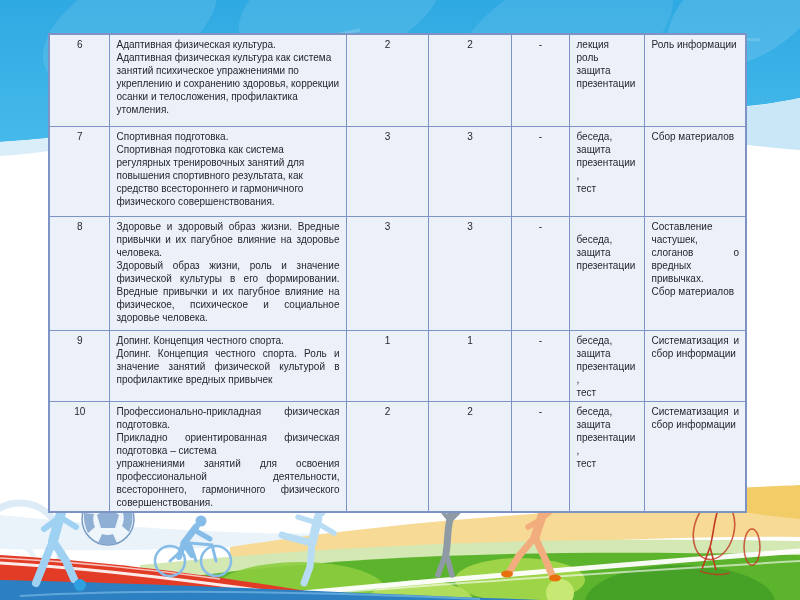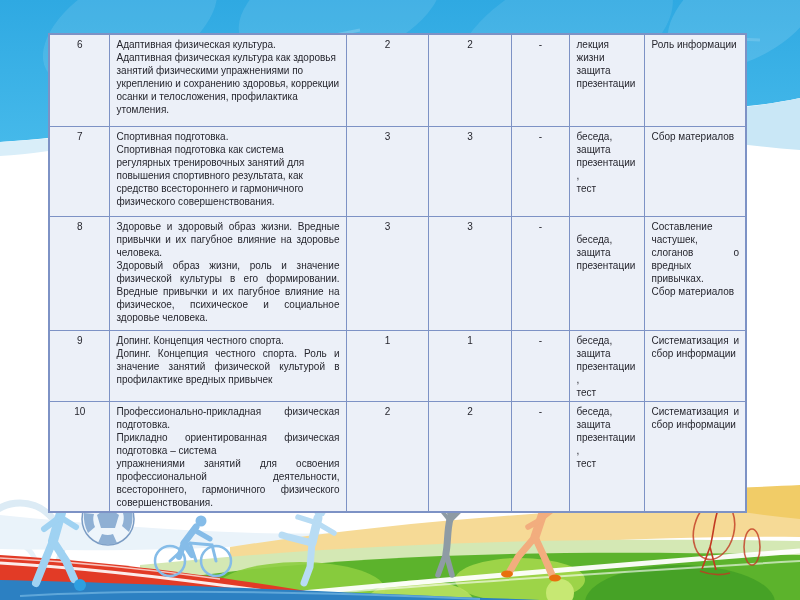--- a/index.html
+++ b/index.html
@@ -163,26 +163,26 @@
         <col style="width:82px">
       <col style="width:83px">
         <col style="width:58px">
         <col style="width:75px">
         <col style="width:102px">
     </colgroup>
     <tbody>
       <tr class="h0">
         <td class="numcell">6</td>
         <td class="l">Адаптивная физическая культура.
-Адаптивная физическая культура как здоровья занятий физическими упражнениями по укреплению и сохранению здоровья, коррекции осанки и телосложения, профилактика утомления.</td>
+Адаптивная физическая культура как система занятий психическое упражнениями по укреплению и сохранению здоровья, коррекции осанки и телосложения, профилактика утомления.</td>
         <td class="c">2</td>
         <td class="c">2</td>
         <td class="c">-</td>
         <td class="l">лекция
-жизни
+роль
 защита
 презентации</td>
         <td class="l">Роль информации</td>
       </tr>
       <tr class="h1">
         <td class="numcell">7</td>
         <td class="l">Спортивная подготовка.
 Спортивная подготовка как система регулярных тренировочных занятий для повышения спортивного результата, как средство всестороннего и гармоничного физического совершенствования.</td>
         <td class="c">3</td>
         <td class="c">3</td>

